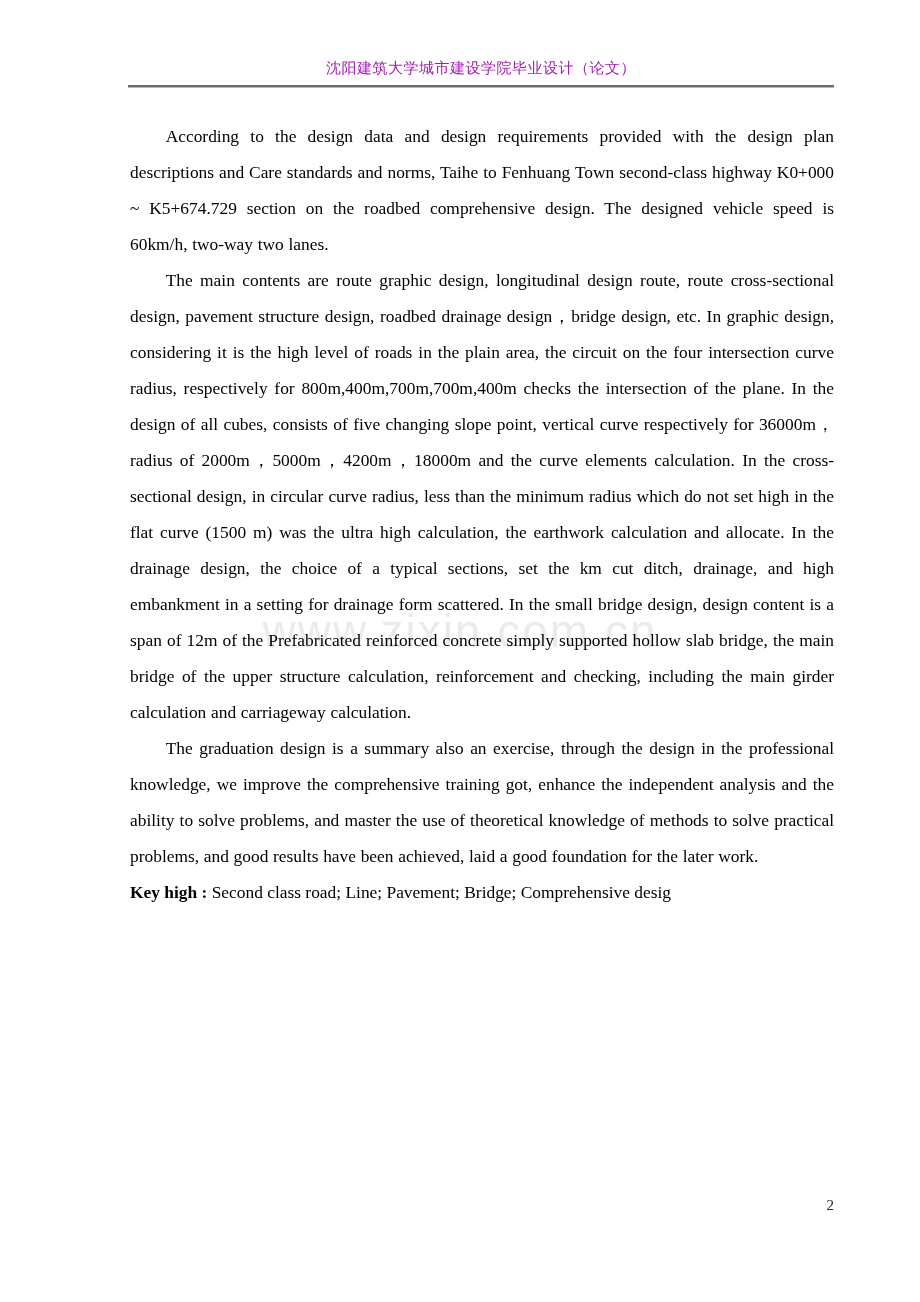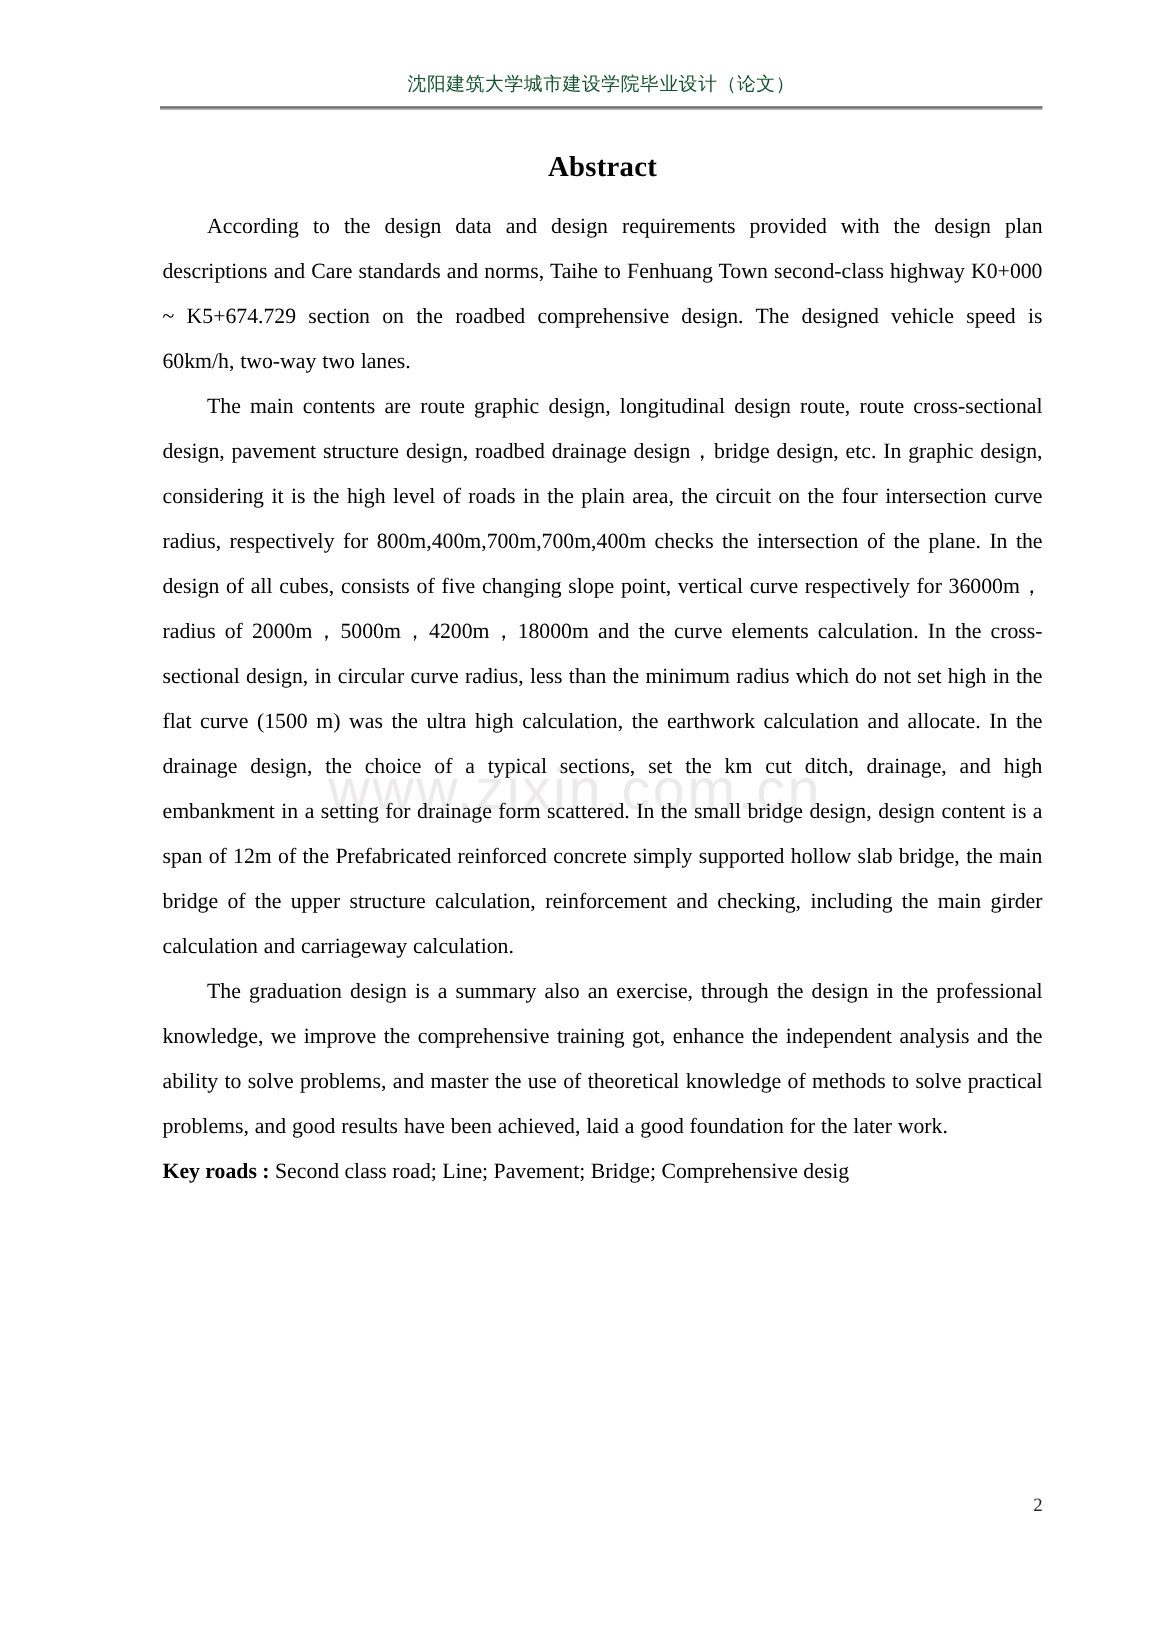--- a/index.html
+++ b/index.html
@@ -29,21 +29,21 @@
     left: 128px;
     top: 58px;
     width: 706px;
   }
   .header-title {
     text-align: center;
     font-family: "Liberation Serif", "DejaVu Serif", serif;
     font-size: 15px;
     line-height: 20px;
     letter-spacing: 0.5px;
-    color: #14532d;
+    color: #a21caf;
   }
   .header-rule {
     margin-top: 7px;
     width: 706px;
     height: 0;
     border-top: 2px solid #6b6b6b;
     border-bottom: 1px solid #b9b9b9;
   }
 
   
@@ -116,29 +116,28 @@
 
   <div class="header">
     <div class="header-title">沈阳建筑大学城市建设学院毕业设计（论文）</div>
     <div class="header-rule"></div>
   </div>
 
   <div class="watermark">www.zixin.com.cn</div>
 
   <div class="content">
 
-    <h1 class="doc-title">Abstract</h1>
 
     <p class="body-par">According to the design data and design requirements provided with the design plan descriptions and Care standards and norms, Taihe to Fenhuang Town second-class highway K0+000 ~ K5+674.729 section on the roadbed comprehensive design. The designed vehicle speed is 60km/h, two-way two lanes.</p>
 
     <p class="body-par">The main contents are route graphic design, longitudinal design route, route cross-sectional design, pavement structure design, roadbed drainage design，bridge design, etc. In graphic design, considering it is the high level of roads in the plain area, the circuit on the four intersection curve radius, respectively for 800m,400m,700m,700m,400m checks the intersection of the plane. In the design of all cubes, consists of five changing slope point, vertical curve respectively for 36000m，radius of   2000m，5000m，4200m，18000m and the curve elements calculation. In the cross-sectional design, in circular curve radius, less than the minimum radius which do not set high in the flat curve (1500 m) was the ultra high calculation, the earthwork calculation and allocate. In the drainage design, the choice of a typical sections, set the km cut ditch, drainage, and high embankment in a setting for drainage form scattered. In the small bridge design, design content is a span of 12m of the Prefabricated reinforced concrete simply supported hollow slab bridge, the main bridge of the upper structure calculation, reinforcement and checking, including the main girder calculation and carriageway calculation.</p>
 
     <p class="body-par">The graduation design is a summary also an exercise, through the design in the professional knowledge, we improve the comprehensive training got, enhance the independent analysis and the ability to solve problems, and master the use of theoretical knowledge of methods to solve practical problems, and good results have been achieved, laid a good foundation for the later work.</p>
 
     <p class="keywords">
-      <span class="kw-label">Key roads :</span><span> Second class road; Line; Pavement; Bridge; Comprehensive desig</span>
+      <span class="kw-label">Key high :</span><span> Second class road; Line; Pavement; Bridge; Comprehensive desig</span>
     </p>
 
   </div>
 
   <div class="page-number">2</div>
 
 </div>
 
 </body></html>

